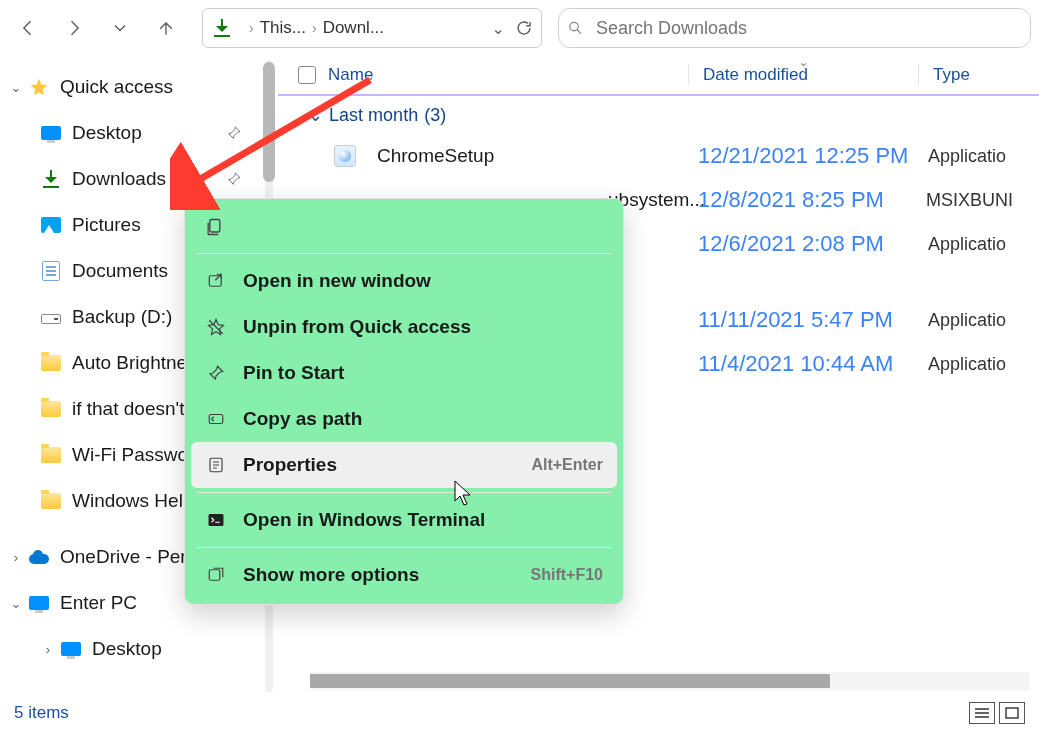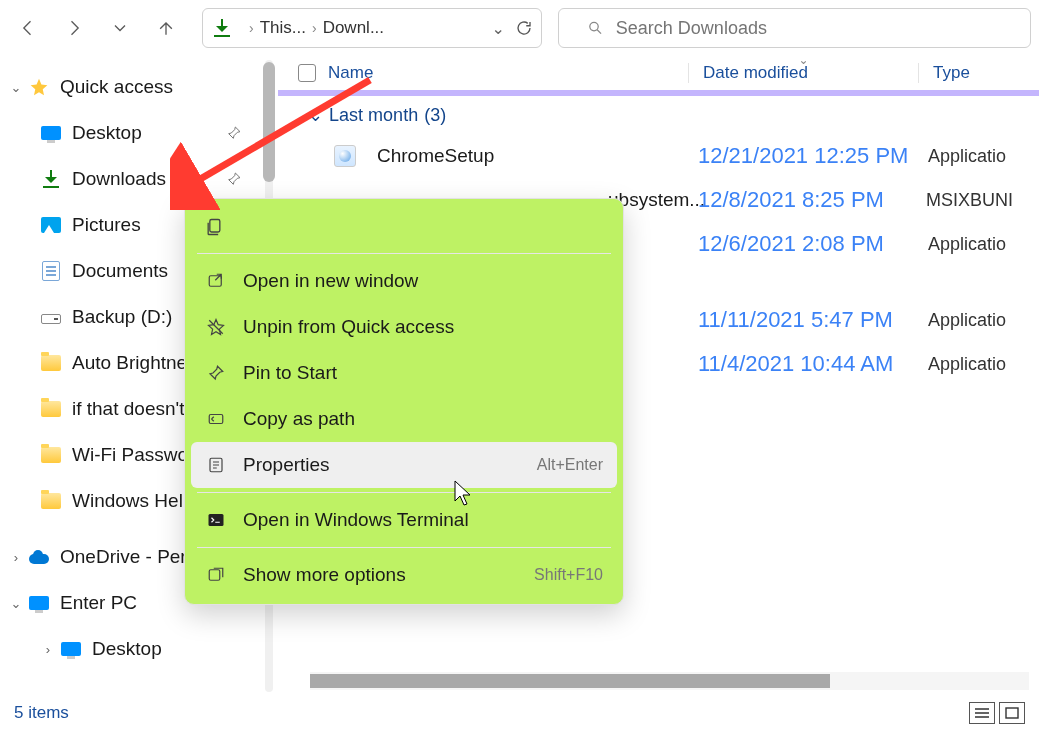--- a/index.html
+++ b/index.html
@@ -6,21 +6,21 @@
   body { margin: 0; background: #fff; color: #1a1a1a; width: 1039px; height: 730px; overflow: hidden; position: relative; }
 
   
   .topbar { display: flex; align-items: center; height: 56px; padding: 0 8px; gap: 6px; }
   .nav-btn { width: 40px; height: 40px; display: flex; align-items: center; justify-content: center; border-radius: 4px; }
   .nav-btn svg { width: 20px; height: 20px; stroke: #5a5a5a; fill: none; stroke-width: 1.6; }
   .addr-bar { flex: 0 0 340px; height: 40px; border: 1px solid #d0d0d0; border-radius: 6px; display: flex; align-items: center; padding: 0 8px; gap: 6px; margin-left: 10px; }
   .addr-seg { font-size: 17px; color: #333; }
   .addr-sep { color: #888; font-size: 14px; }
   .addr-right { margin-left: auto; display: flex; gap: 10px; align-items: center; }
-  .search-bar { flex: 1; height: 40px; border: 1px solid #d0d0d0; border-radius: 6px; display: flex; align-items: center; padding: 0 28px; gap: 10px; margin-left: 10px; }
+  .search-bar { flex: 1; height: 40px; border: 1px solid #d0d0d0; border-radius: 12px; display: flex; align-items: center; padding: 0 8px; gap: 10px; margin-left: 10px; }
   .search-bar input { border: none; outline: none; font-size: 18px; color: #888; width: 100%; background: transparent; }
 
   
   .main { display: flex; height: 640px; }
   .sidebar { width: 260px; padding: 8px 0 0 6px; position: relative; }
   .tree-row { display: flex; align-items: center; height: 46px; padding-left: 2px; font-size: 19px; position: relative; }
   .tree-row.item { padding-left: 34px; }
   .tree-row.sub { padding-left: 34px; }
   .chev { width: 16px; display: inline-flex; justify-content: center; color: #666; font-size: 13px; margin-right: 4px; }
   .ico { width: 22px; height: 22px; display: inline-flex; align-items: center; justify-content: center; margin-right: 10px; }
@@ -44,21 +44,21 @@
   .dl-ico::before{content:"";position:absolute;left:8px;top:0;width:2px;height:11px;background:#107c10;}
   .dl-ico::after{content:"";position:absolute;left:3px;top:7px;width:0;height:0;border-left:6px solid transparent;border-right:6px solid transparent;border-top:6px solid #107c10;}
   .dl-ico .bar{position:absolute;left:1px;bottom:0;width:16px;height:2px;background:#107c10;}
 
   
   .vscroll {width:18px; position:relative;}
   .vscroll .track{position:absolute;top:4px;bottom:4px;left:5px;width:8px;background:#f0f0f0;border-radius:4px;}
   .vscroll .thumb{position:absolute;top:6px;height:120px;left:3px;width:12px;background:#b8b8b8;border-radius:6px;}
 
   .content { flex:1; position:relative; }
-  .cols { display:flex; height:40px; align-items:center; border-bottom:6px solid #c4b5fd;}
+  .cols { display:flex; height:40px; align-items:center; border-bottom:2px solid #c4b5fd;}
   .col { font-size:17px; color:#1a4f9c; padding-left:14px; position:relative;}
   .col.name{width:410px; display:flex; align-items:center; gap:12px;}
   .col.date{width:230px; border-left:1px solid #e4e4e4; color:#1a4f9c;}
   .col.type{border-left:1px solid #e4e4e4;}
   .chk{width:18px;height:18px;border:1.5px solid #888;border-radius:3px;margin-left:6px;}
   .sort-ind{position:absolute; top:-10px; left:50%; transform:translateX(-50%); font-size:12px; color:#888;}
 
   .group{display:flex;align-items:center;color:#13458b;font-size:18px;padding:8px 0 8px 30px;gap:6px;}
   .group .cnt{color:#13458b;}
   .row{display:flex;align-items:center;height:44px;}
@@ -72,21 +72,21 @@
   .hscroll{position:absolute;left:310px;right:10px;bottom:40px;height:18px;}
   .hscroll .tr{position:absolute;inset:0;background:#f5f5f5;}
   .hscroll .th{position:absolute;left:0;top:2px;height:14px;width:520px;background:#a8a8a8;}
 
   
   .status{position:absolute;left:0;right:0;bottom:0;height:34px;display:flex;align-items:center;padding:0 14px;font-size:17px;color:#1a4f9c;}
   .status .views{margin-left:auto;display:flex;gap:4px;}
   .vbtn{width:26px;height:22px;border:1.5px solid #555;display:flex;align-items:center;justify-content:center;}
 
   
-  .ctx{position:absolute;left:184px;top:198px;width:440px;background:#bef264;border:1px solid #e2e2e2;border-radius:10px;box-shadow:0 10px 28px rgba(0,0,0,.18);padding:6px;z-index:50;}
+  .ctx{position:absolute;left:184px;top:198px;width:440px;background:#86efac;border:1px solid #e2e2e2;border-radius:10px;box-shadow:0 10px 28px rgba(0,0,0,.18);padding:6px;z-index:50;font-weight:bold;}
   .ctx-top{height:44px;display:flex;align-items:center;padding:0 12px;}
   .ctx-sep{height:1px;background:#e6e6e6;margin:4px 6px;}
   .ctx-item{height:46px;display:flex;align-items:center;padding:0 14px;border-radius:6px;font-size:19px;gap:16px;}
   .ctx-item.hover{background:#efefef;}
   .ctx-sc{margin-left:auto;color:#777;font-size:16px;}
   .cico{width:22px;height:22px;display:flex;align-items:center;justify-content:center;color:#333;}
 
   
   .arrow-svg{position:absolute;left:170px;top:70px;z-index:60;pointer-events:none;}
 

